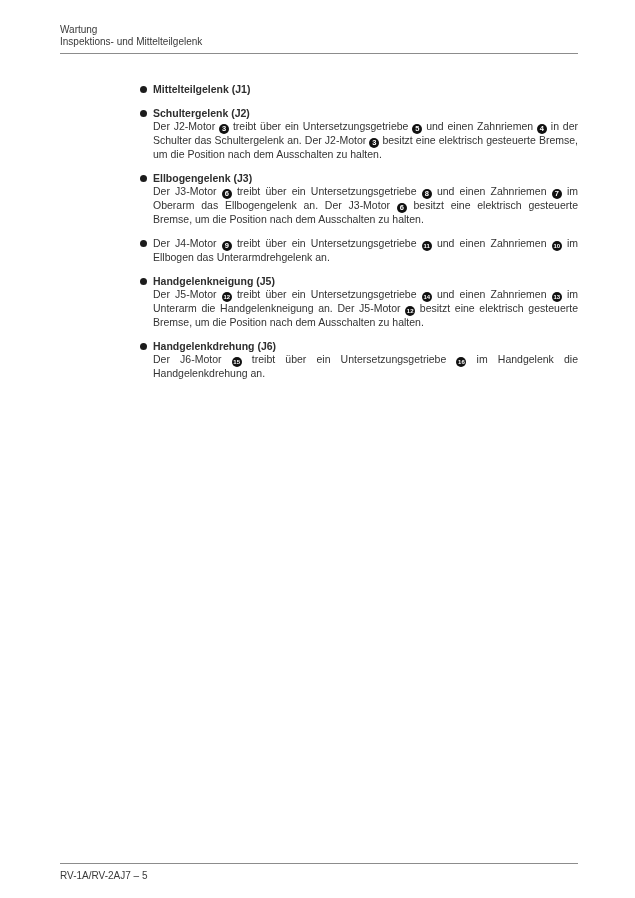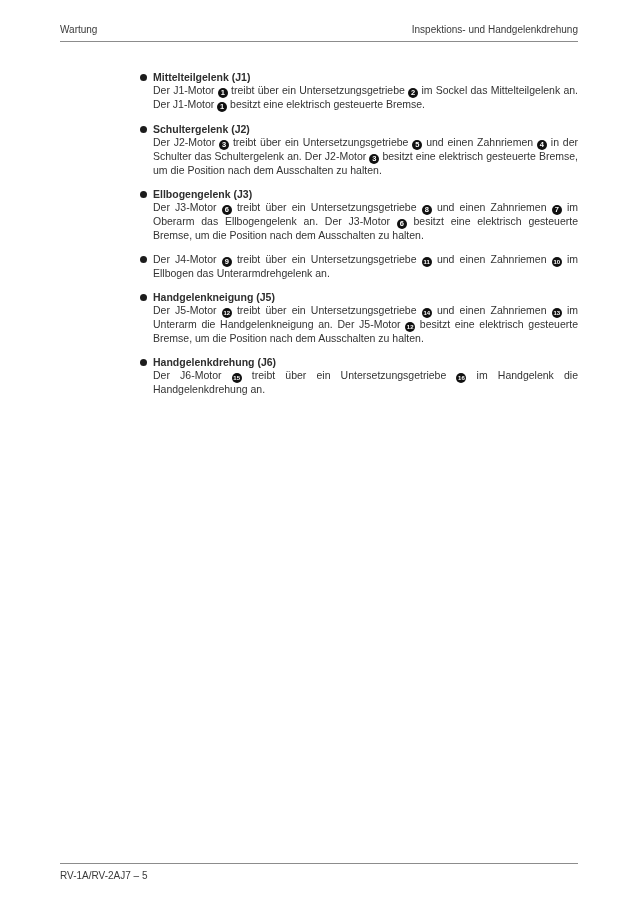--- a/index.html
+++ b/index.html
@@ -16,20 +16,21 @@
     padding: 24px 57px 0 60px;
     color: #333333;
     overflow: hidden;
   }
   .header {
     display: flex;
     justify-content: space-between;
     font-size: 10px;
     line-height: 12px;
     color: #3a3a3a;
+    flex-direction: column;
   }
   .header-rule, .footer-rule {
     height: 1px;
     background: #8c8c8c;
   }
   .header-rule { margin-top: 5px; }
   .content {
     margin-top: 29px;
     padding-left: 80px;
   }
@@ -87,30 +88,29 @@
     color: #3a3a3a;
   }
 </style>
 </head>
 <body>
 
 <div class="page">
 
   <div class="header">
     <span>Wartung</span>
-    <span>Inspektions- und Handgelenkdrehung</span>
+    <span>Inspektions- und Mittelteilgelenk</span>
   </div>
   <div class="header-rule"></div>
 
   <div class="content" id="content">
       <div class="section">
         <span class="bullet"></span>
         <div class="section-content">
           <div class="section-title"><span>Mittelteilgelenk (J1)</span></div>
-          <p class="section-text">Der J1-Motor <span class="cnum">1</span> treibt über ein Untersetzungsgetriebe <span class="cnum">2</span> im Sockel das Mittelteilgelenk an. Der J1-Motor <span class="cnum">1</span> besitzt eine elektrisch gesteuerte Bremse.</p>
         </div>
       </div>
       <div class="section">
         <span class="bullet"></span>
         <div class="section-content">
           <div class="section-title"><span>Schultergelenk (J2)</span></div>
           <p class="section-text">Der J2-Motor <span class="cnum">3</span> treibt über ein Untersetzungsgetriebe <span class="cnum">5</span> und einen Zahnriemen <span class="cnum">4</span> in der Schulter das Schultergelenk an. Der J2-Motor <span class="cnum">3</span> besitzt eine elektrisch gesteuerte Bremse, um die Position nach dem Ausschalten zu halten.</p>
         </div>
       </div>
       <div class="section">

